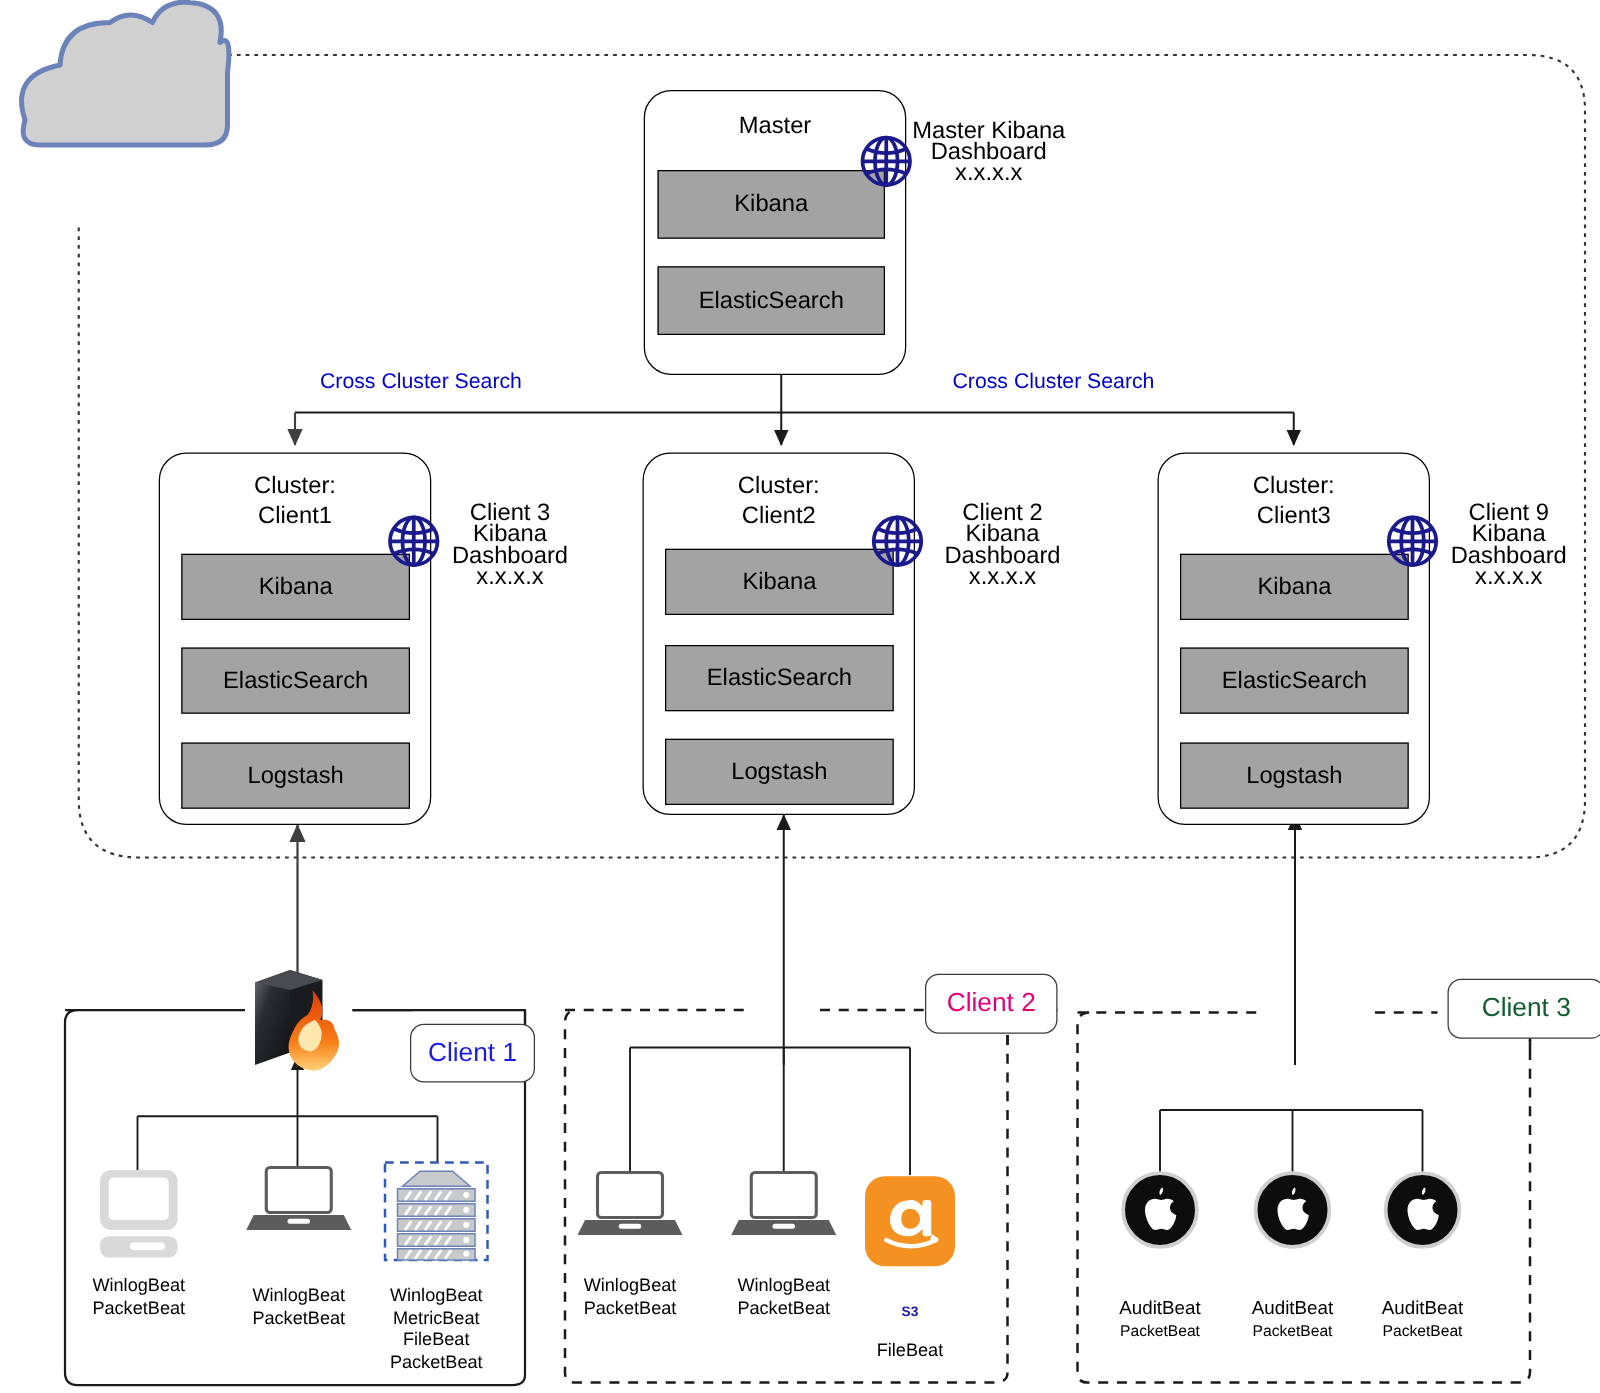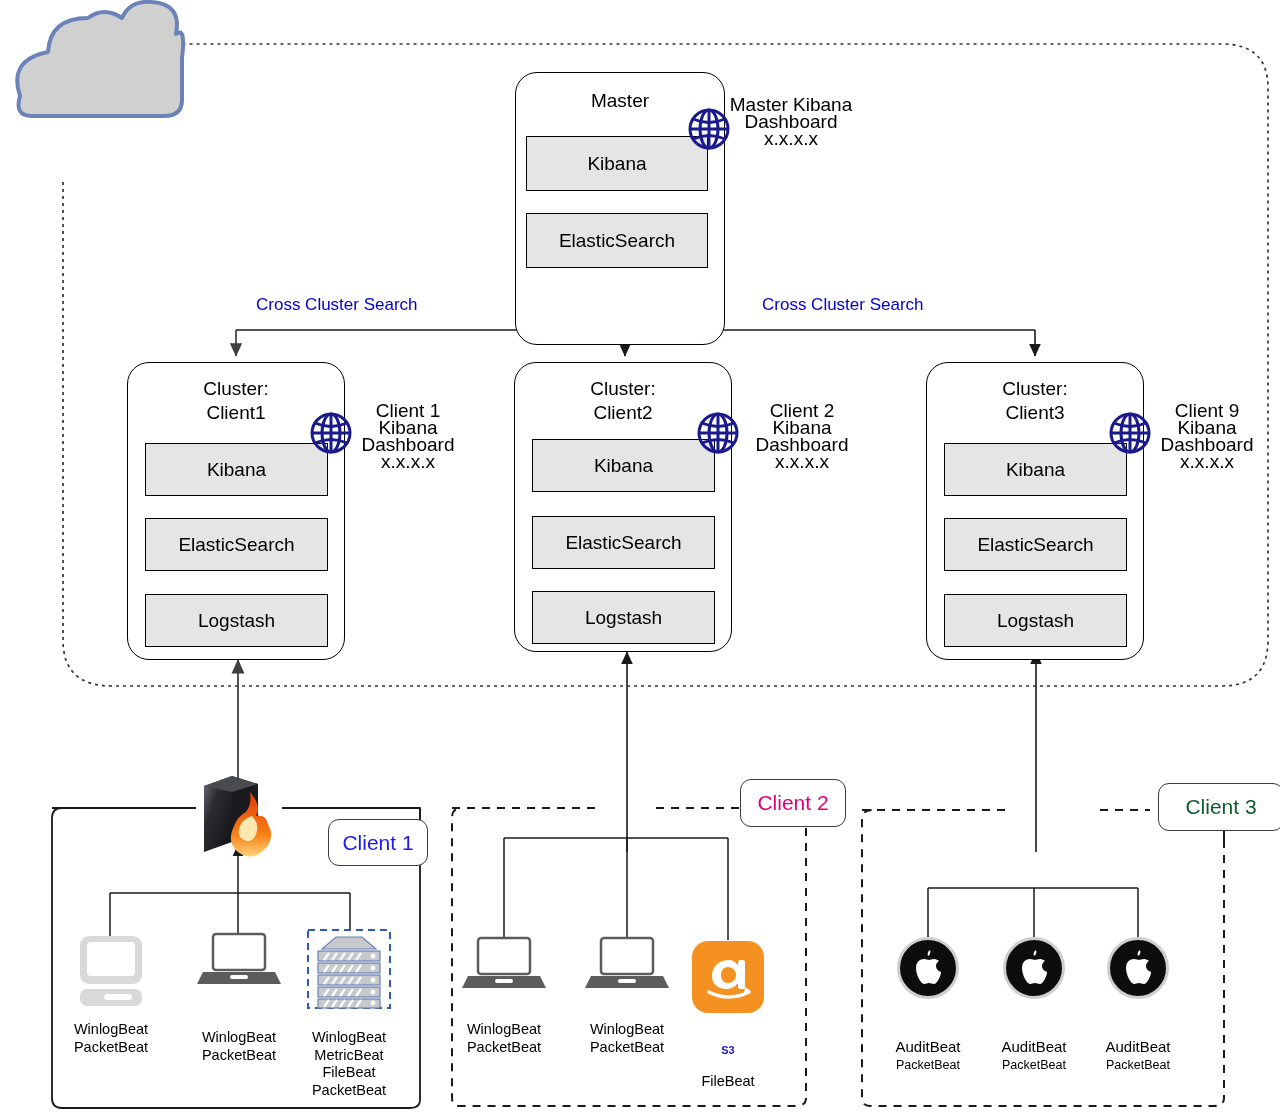--- a/index.html
+++ b/index.html
@@ -4,21 +4,21 @@
 <style>
   html,body{margin:0;padding:0;background:#ffffff;}
   body{width:1280px;height:1114px;position:relative;overflow:hidden;
        font-family:"Liberation Sans","DejaVu Sans",sans-serif;color:#000;}
   .stage{position:absolute;left:0;top:0;width:1280px;height:1114px;}
   svg.layer{position:absolute;left:0;top:0;width:1280px;height:1114px;pointer-events:none;}
 
   
   .card{position:absolute;border:1.6px solid #000;border-radius:22px;background:#fff;box-sizing:border-box;}
   .card-title{position:absolute;left:0;right:0;text-align:center;font-size:19px;line-height:23px;color:#000;}
-  .svc{position:absolute;border:1.3px solid #000;background:#e5e5e5;box-sizing:border-box;
+  .svc{position:absolute;border:1.3px solid #000;background:#a3a3a3;box-sizing:border-box;
        display:flex;align-items:center;justify-content:center;font-size:19px;color:#000;}
 
   
   .globe{position:absolute;width:46px;height:46px;}
   .dash{position:absolute;font-size:19px;line-height:17px;color:#000;text-align:center;white-space:pre-line;}
 
   
   .ccs{position:absolute;font-size:17px;font-weight:normal;color:#0000cc;white-space:nowrap;}
 
   
@@ -169,21 +169,21 @@
       <path d="M 468 976 L 540 976 L 546 988 L 462 988 Z" fill="#5c5c5c"></path>
       <rect x="495" y="979" width="18" height="4" rx="2" fill="#ffffff"></rect>
     </g>
     <g>
       <rect x="601" y="938" width="52" height="36" rx="3" fill="#fff" stroke="#5c5c5c" stroke-width="2.5"></rect>
       <path d="M 591 976 L 663 976 L 669 988 L 585 988 Z" fill="#5c5c5c"></path>
       <rect x="618" y="979" width="18" height="4" rx="2" fill="#ffffff"></rect>
     </g>
   </svg>
 
-  <div class="card" style="left:515px;top:72px;width:210px;height:273px;">
+  <div class="card" style="left:515px;top:72px;width:210px;height:228px;">
     <div class="card-title" style="top:16px;">Master</div>
     <div class="svc" style="left:10px;top:63px;width:182px;height:55px;">Kibana</div>
     <div class="svc" style="left:10px;top:140px;width:182px;height:55px;">ElasticSearch</div>
   </div>
   <div class="globe" style="left:686px;top:106px;">
     <svg viewBox="0 0 46 46">
         <g fill="none" stroke="#1a1a8c" stroke-width="3">
       <circle cx="23" cy="23" r="19"></circle>
           <ellipse cx="23" cy="23" rx="9" ry="19"></ellipse>
       <line x1="23" y1="4" x2="23" y2="42"></line>
@@ -212,21 +212,21 @@
         <g fill="none" stroke="#1a1a8c" stroke-width="3">
       <circle cx="23" cy="23" r="19"></circle>
           <ellipse cx="23" cy="23" rx="9" ry="19"></ellipse>
       <line x1="23" y1="4" x2="23" y2="42"></line>
           <line x1="4" y1="23" x2="42" y2="23"></line>
       <path d="M7 13 Q23 20 39 13"></path>
           <path d="M7 33 Q23 26 39 33"></path>
     </g>
       </svg>
   </div>
-  <div class="dash" style="left:346px;top:402px;width:124px;">Client 1 Kibana
+  <div class="dash" style="left:346px;top:402px;width:124px;">Client 3 Kibana
 Dashboard
 x.x.x.x</div>
 
   <div class="card" style="left:514px;top:362px;width:218px;height:290px;">
     <div class="card-title" style="top:14px;">Cluster:</div>
     <div class="card-title" style="top:38px;">Client2</div>
     <div class="svc" style="left:17px;top:76px;width:183px;height:53px;">Kibana</div>
     <div class="svc" style="left:17px;top:153px;width:183px;height:53px;">ElasticSearch</div>
     <div class="svc" style="left:17px;top:228px;width:183px;height:53px;">Logstash</div>
   </div>

